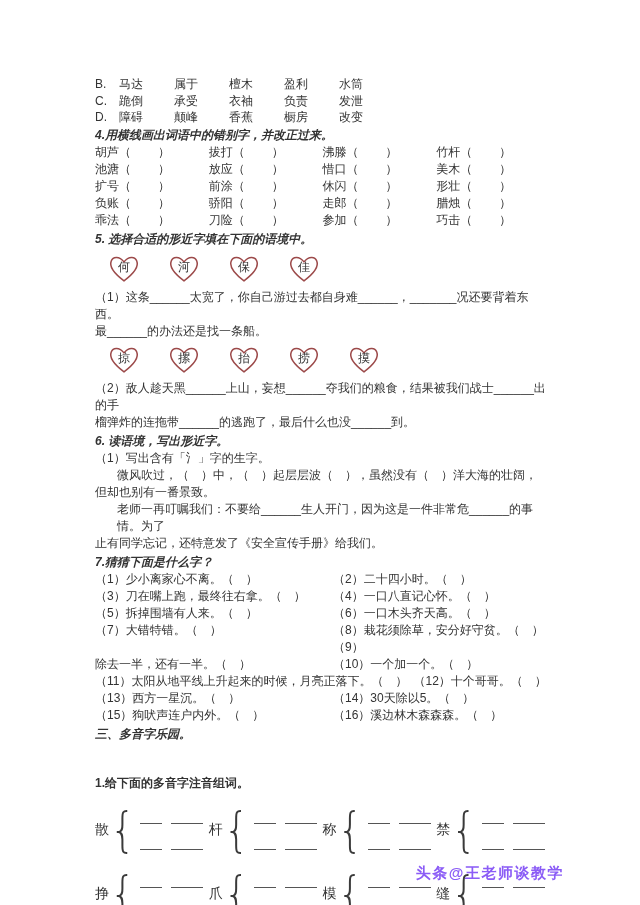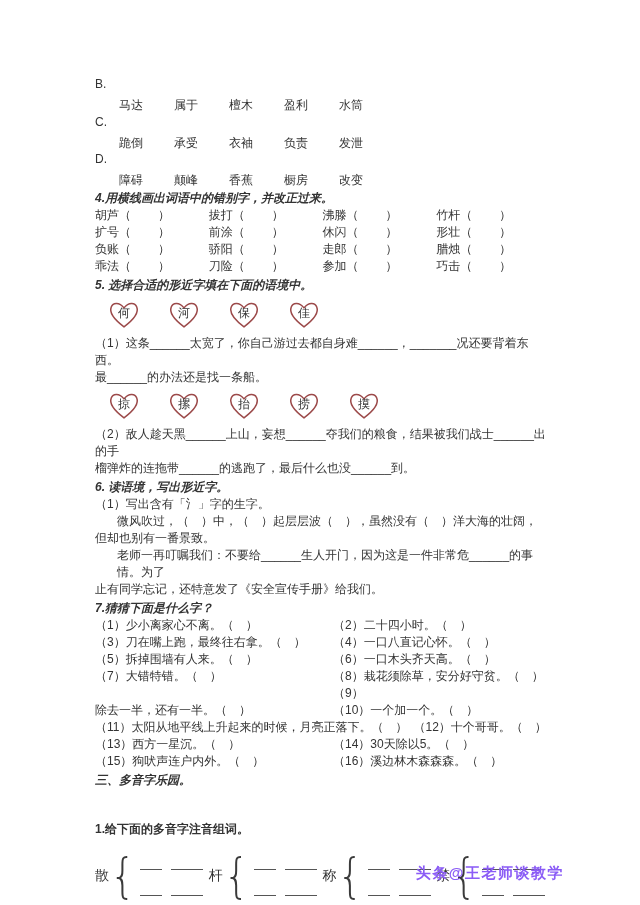--- a/index.html
+++ b/index.html
@@ -8,21 +8,21 @@
   .page { position:relative; width:640px; height:905px; background:#fff; color:#333; font-size:12px; overflow:hidden; }
   .content { position:absolute; left:95px; top:76px; width:455px; }
 
   .bold { font-weight:bold;margin-top:32px; }
   .line { line-height:17px; }
   .indent { padding-left:22px; }
 
   
   .opt-row { display:flex; line-height:16.5px; }
   .opt-label { width:24px; }
-  .opt-words { display:flex;margin-top:21px; }
+  .opt-words { display:flex; }
   .opt-word { width:55px; }
 
   
   .s4-title { line-height:17px; margin-top:1px;font-style:italic; }
   .s4-row { display:flex; line-height:17px; }
   .s4-cell { width:25%; white-space:nowrap; }
   .s4-bracket { letter-spacing:1px; }
 
   
   .hearts { display:flex; gap:26px; padding-left:12px; margin:5px 0 4px 0; height:32px; }
@@ -88,20 +88,26 @@
     </div>
 
     <div class="s4-title bold">4.用横线画出词语中的错别字，并改正过来。</div>
     <div class="s4-row">
         <span class="s4-cell"><span>胡芦</span><span class="s4-bracket">（　　）</span></span>
         <span class="s4-cell"><span>拔打</span><span class="s4-bracket">（　　）</span></span>
         <span class="s4-cell"><span>沸滕</span><span class="s4-bracket">（　　）</span></span>
         <span class="s4-cell"><span>竹杆</span><span class="s4-bracket">（　　）</span></span>
       </div>
     <div class="s4-row">
+        <span class="s4-cell"><span>池溏</span><span class="s4-bracket">（　　）</span></span>
+        <span class="s4-cell"><span>放应</span><span class="s4-bracket">（　　）</span></span>
+        <span class="s4-cell"><span>惜口</span><span class="s4-bracket">（　　）</span></span>
+        <span class="s4-cell"><span>美木</span><span class="s4-bracket">（　　）</span></span>
+      </div>
+    <div class="s4-row">
         <span class="s4-cell"><span>扩号</span><span class="s4-bracket">（　　）</span></span>
         <span class="s4-cell"><span>前涂</span><span class="s4-bracket">（　　）</span></span>
         <span class="s4-cell"><span>休闪</span><span class="s4-bracket">（　　）</span></span>
         <span class="s4-cell"><span>形壮</span><span class="s4-bracket">（　　）</span></span>
       </div>
     <div class="s4-row">
         <span class="s4-cell"><span>负账</span><span class="s4-bracket">（　　）</span></span>
         <span class="s4-cell"><span>骄阳</span><span class="s4-bracket">（　　）</span></span>
         <span class="s4-cell"><span>走郎</span><span class="s4-bracket">（　　）</span></span>
         <span class="s4-cell"><span>腊烛</span><span class="s4-bracket">（　　）</span></span>

